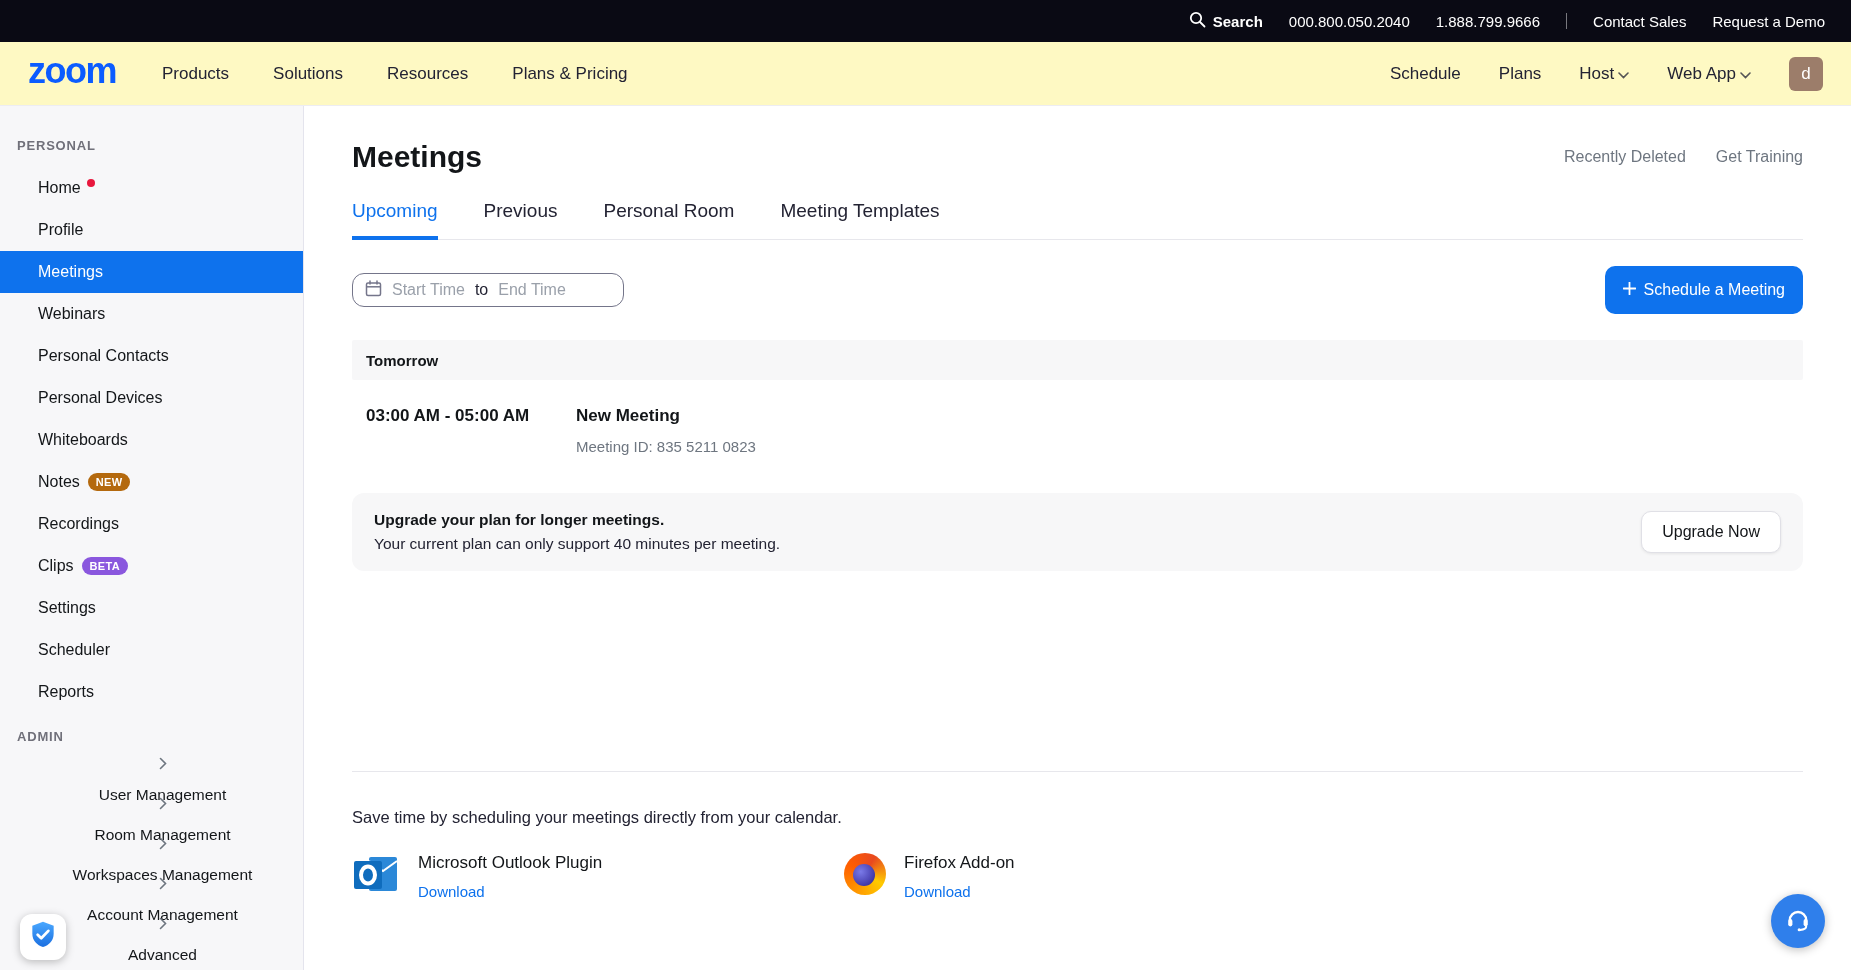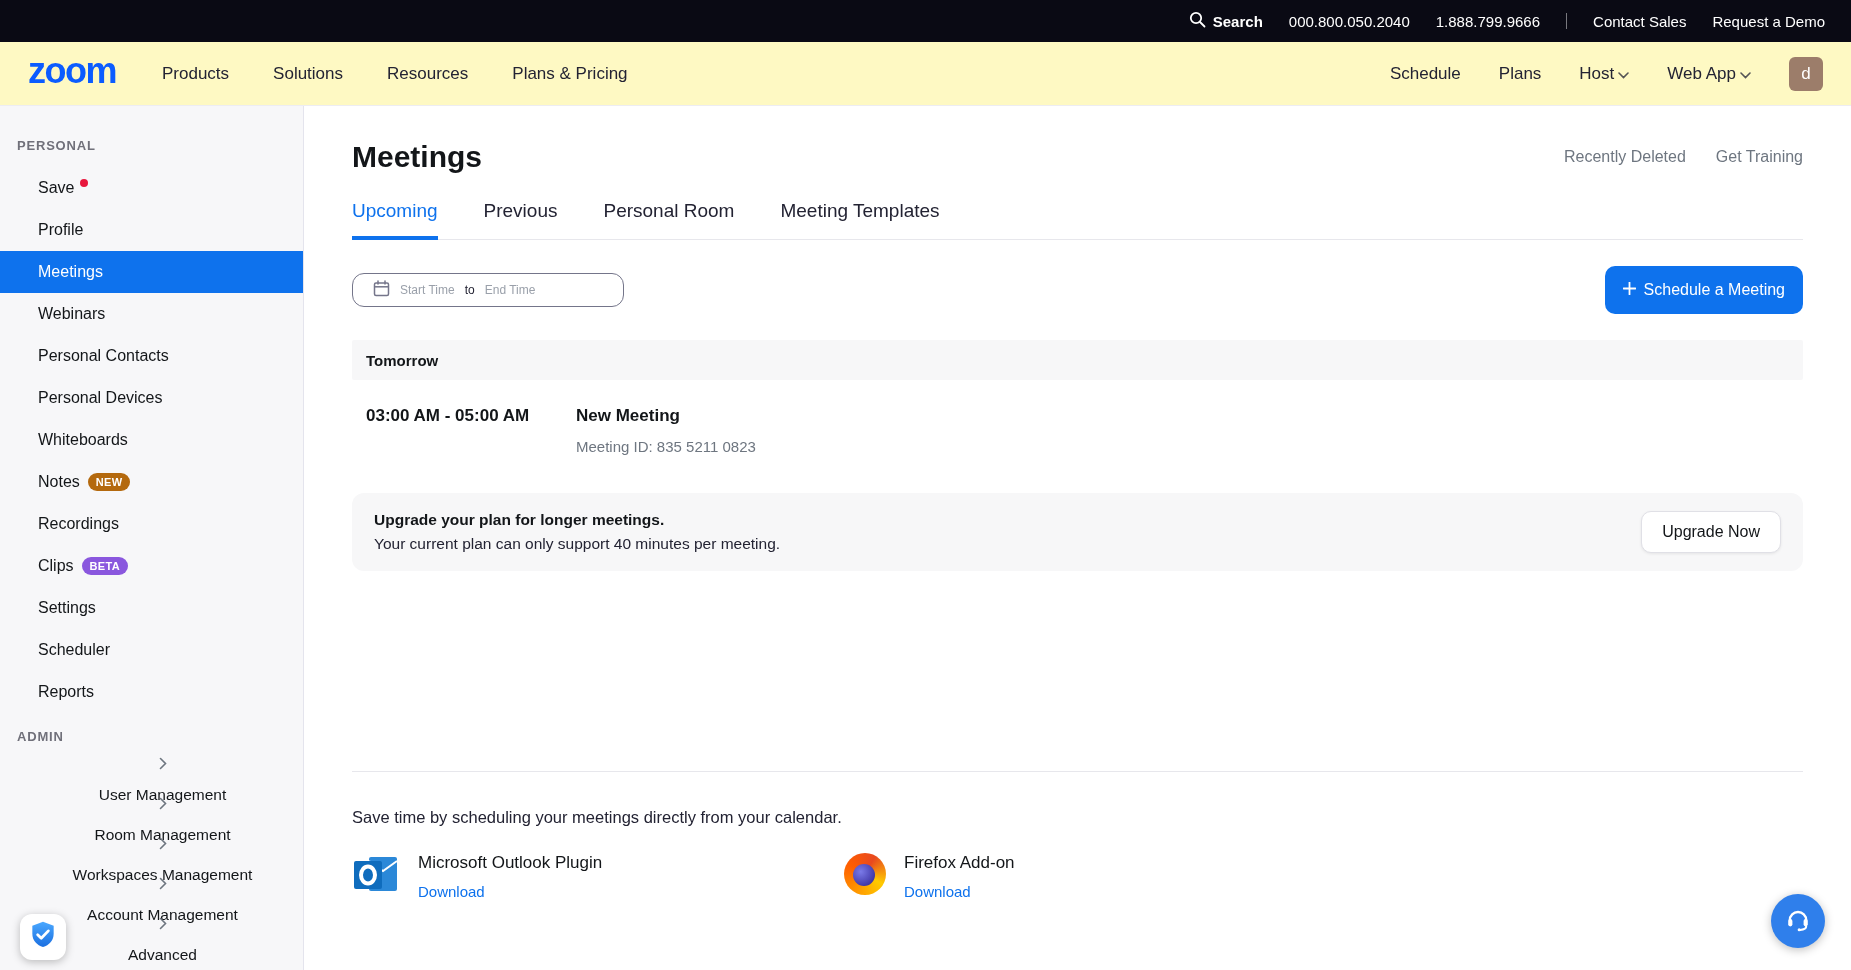--- a/index.html
+++ b/index.html
@@ -56,21 +56,21 @@
   .page-title { font-size:30px; font-weight:700; }
   .meta-links { display:flex; gap:30px; font-size:16px; color:#6e7680; }
   .meta-links span { cursor:pointer; }
 
   .tabs { margin-top:26px; display:flex; gap:46px; border-bottom:1px solid #e7e7ec; }
   .tab { font-size:19px; padding-bottom:14px; color:#232333; cursor:pointer; }
   .tab.active { color:#0e72ed; border-bottom:4px solid #0e72ed; margin-bottom:-1px; font-weight:500; }
 
   .filter-row { margin-top:26px; display:flex; justify-content:space-between; align-items:center; }
   .date-range { width:272px; height:34px; border:1.5px solid #74758a; border-radius:12px;
-    display:flex; align-items:center; gap:10px; padding:0 20px; cursor:pointer; font-size:12px; }
+    display:flex; align-items:center; gap:10px; padding:0 12px; cursor:pointer; font-size:16px; }
   .placeholder { color:#9aa0aa; }
   .to-label { color:#232333; }
   .btn-primary { background:#0e72ed; color:#fff; border:none; height:48px; padding:0 18px;
     border-radius:10px; font-size:16px; display:flex; align-items:center; gap:8px;
     cursor:pointer; font-family:inherit; }
 
   .group-header { margin-top:26px; background:#f7f7f8; height:40px; display:flex;
     align-items:center; padding:0 14px; font-size:15px; font-weight:700; border-radius:2px; }
 
   .meeting-row { display:flex; padding:26px 14px 30px 14px; }
@@ -153,21 +153,21 @@
     <span class="avatar">d</span>
   </div>
 </div>
 
 <div class="page">
 
   <aside class="sidebar">
     <div class="section-label">PERSONAL</div>
 
     <div class="side-item">
-      <span>Save</span>
+      <span>Home</span>
       <span class="dot"></span>
     </div>
     <div class="side-item">
       <span>Profile</span>
     </div>
     <div class="side-item active">
       <span>Meetings</span>
     </div>
     <div class="side-item">
       <span>Webinars</span>

